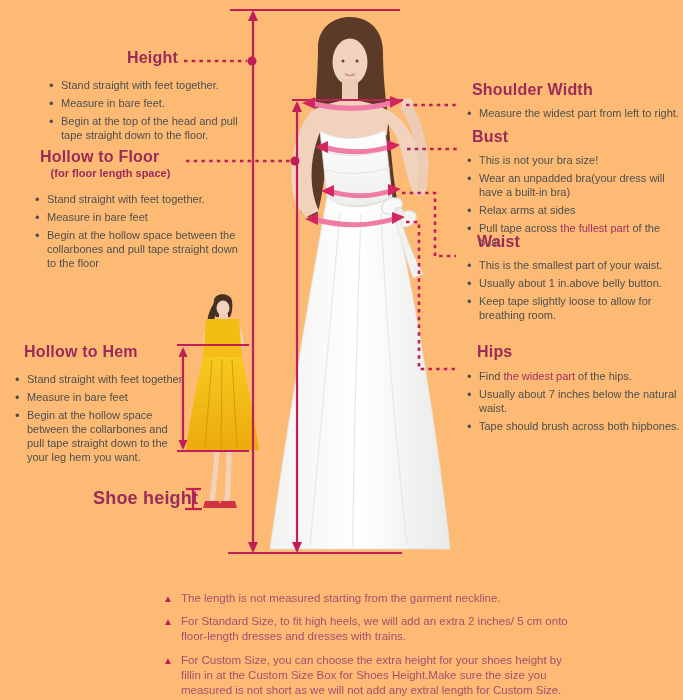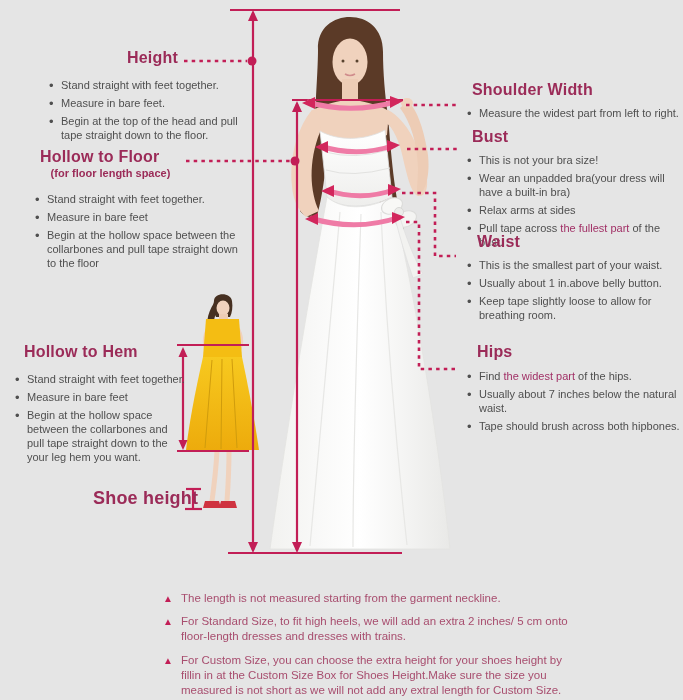--- a/index.html
+++ b/index.html
@@ -1,17 +1,17 @@
 <!DOCTYPE html>
 <html><head>
 <meta charset="utf-8">
 <style>
   html,body{margin:0;padding:0;background:#fff;}
   .canvas{
-    position:relative;width:683px;height:700px;background:#e5e5e5;overflow:hidden;
+    position:relative;width:683px;height:700px;background:#fdba74;overflow:hidden;
     font-family:"Liberation Sans", sans-serif;
   }
   .abs{position:absolute;}
   .h{
     font-size:16px;font-weight:bold;color:#9b2b58;letter-spacing:.2px;line-height:1.05;
   }
   .hsub{font-size:11px;font-weight:bold;color:#9b2b58;}
   .bullets{margin:8px;padding:0;list-style:none;font-size:11px;line-height:1.27;color:#4f4f4f;}
   .bullets li{position:relative;padding-left:13px;margin-bottom:4px;}
   .bullets li::before{content:"\2022";position:absolute;left:1px;top:-1px;color:#4f4f4f;font-size:13px;}

